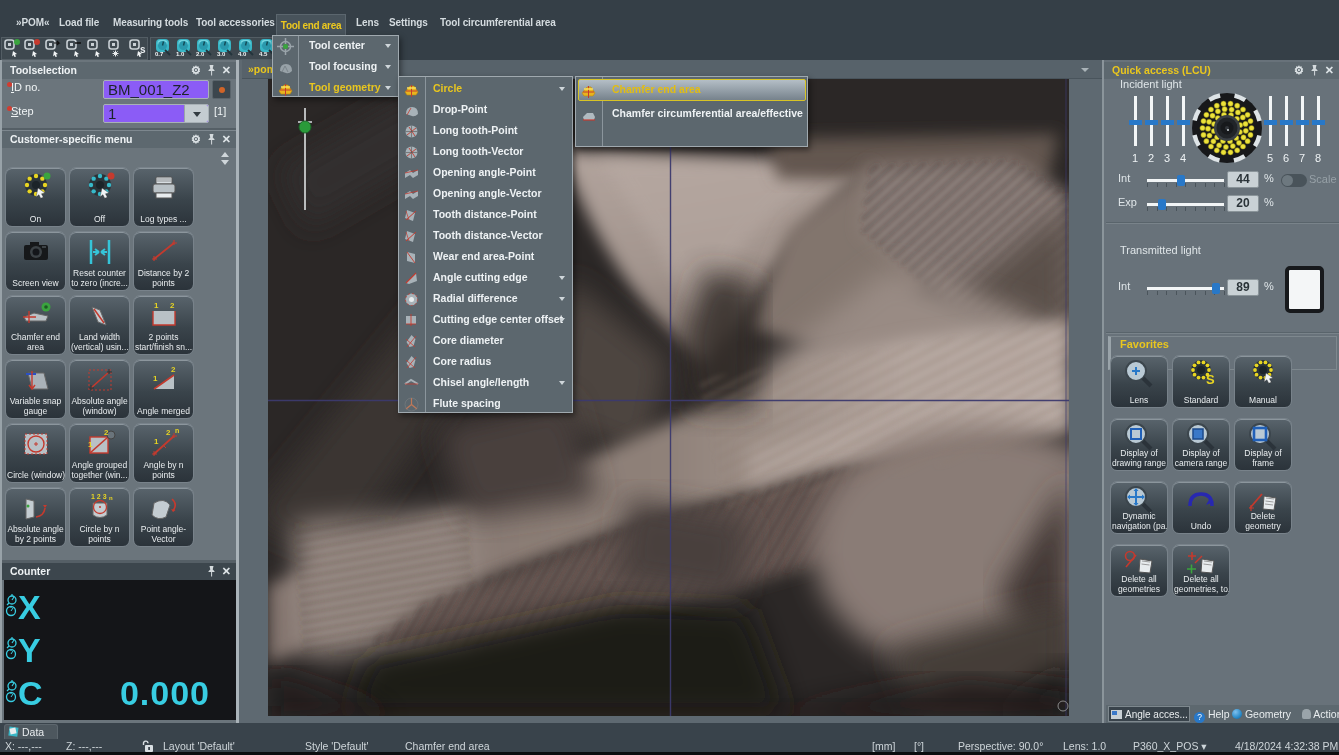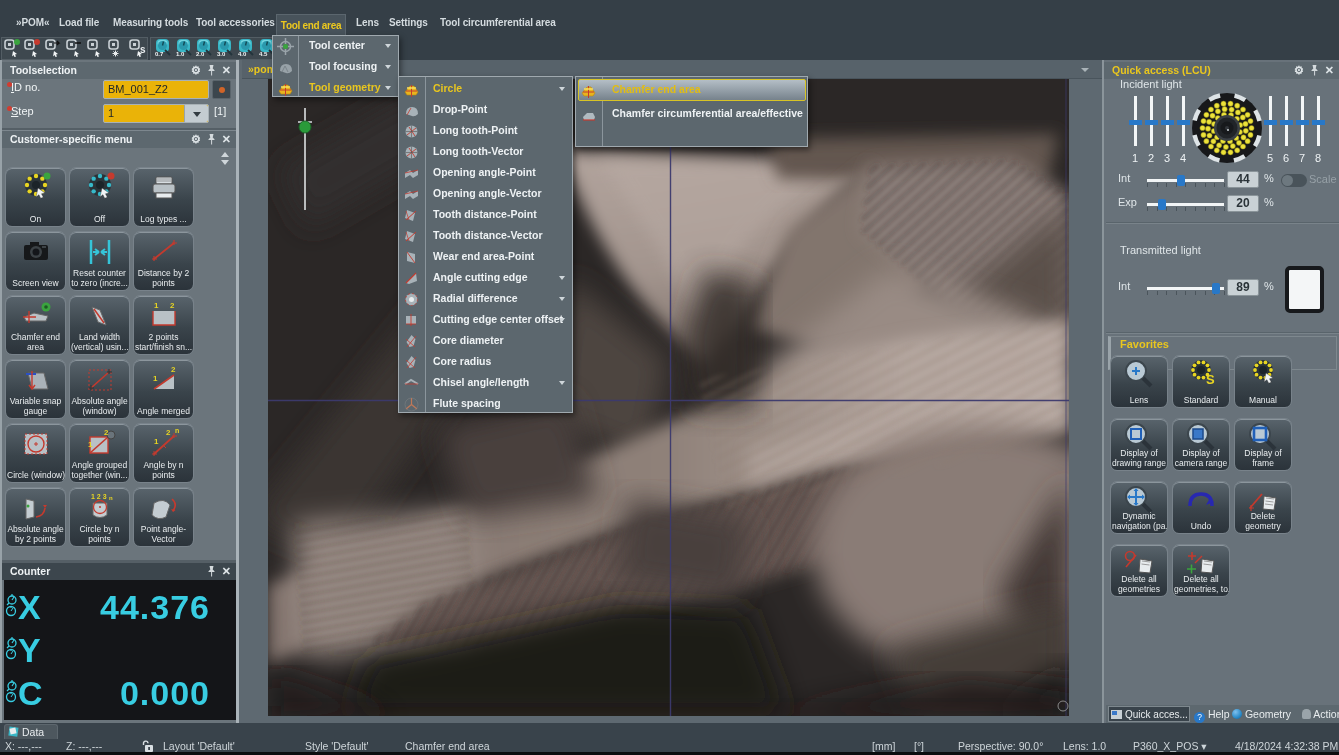--- a/index.html
+++ b/index.html
@@ -9,21 +9,21 @@
 #tea{left:276px;top:14px;width:70px;height:22px;background:#48535b;border:1px solid #5b666e;border-bottom:none;color:#ecc81e;font-size:10px;font-weight:bold;letter-spacing:-0.3px;text-align:center;line-height:21px}
 #toolbar{left:0;top:36px;width:1339px;height:24px;background:#353f47}
 .tgroup{position:absolute;top:1px;height:23px;background:#3e484f;border:1px solid #535d64}
 .ticon{position:absolute;top:2px;width:19px;height:19px}
 #leftpanel{left:0;top:60px;width:236px;height:663px;background:#6b757c;border-left:2px solid #98a2a8}
 .phead{position:absolute;left:0;width:100%;height:17px;background:#5d686f;font-size:10.5px;font-weight:bold;color:#eef2f4;padding-left:8px;line-height:17px}
 .hicons{position:absolute;right:5px;top:2px;height:12px;display:flex;gap:6px;align-items:center}
 .gear,.pin,.xx{font-size:11px;color:#dfe5e8;line-height:12px}
 .lbl{position:absolute;font-size:11px;color:#f0f4f5}
 .red8{position:absolute;width:5px;height:5px;border-radius:50%;background:#d23c30}
-.field{position:absolute;background:#eab308;border:1px solid #a8b1b6;border-radius:2px;font-size:11px;color:#1c2429;padding-left:4px}
+.field{position:absolute;background:#8b5cf6;border:1px solid #a8b1b6;border-radius:2px;font-size:15px;color:#1c2429;padding-left:4px}
 .btn{position:absolute;width:61px;height:60px;border-radius:7px;overflow:hidden;background:linear-gradient(#59646c,#3a444b 55%,#2b333a);border:1px solid #78828a;box-shadow:inset 0 1px 0 #8c969d}
 .btn .cap{position:absolute;left:1px;right:1px;bottom:2px;text-align:center;font-size:8.5px;line-height:9.5px;color:#e9edef;white-space:nowrap}
 .btn svg{position:absolute;left:50%;top:3px;transform:translateX(-50%)}
 #counterbody{left:2px;top:520px;width:232px;height:140px;background:#141518}
 .crow{position:absolute;left:0;width:100%;height:43px;color:#38cde2}
 .cletter{position:absolute;left:14px;top:0;font-size:34px;font-weight:bold}
 .cnum{position:absolute;right:26px;top:0;font-size:34px;font-weight:bold;letter-spacing:1px}
 #mainarea{left:236px;top:60px;width:866px;height:663px;background:#5e6971;border-left:3px solid #aab3b9}
 #mhead{position:absolute;left:3px;top:0;width:861px;height:19px;background:#57626a;border-bottom:1px solid #49545c}
 #cam{position:absolute;left:29px;top:19px;width:801px;height:637px;background:#221d1d}
@@ -372,21 +372,20 @@
       </span></div>
     <div id="counterbody" class="abs">
       <div class="crow" style="top:8px">
         <svg class="abs" style="left:1px;top:4px" width="14" height="26" viewBox="0 0 14 26">
           <circle cx="7" cy="8" r="4" fill="none" stroke="#38cde2" stroke-width="1.3"></circle>
           <path d="M7 8L9 5M7 2v2M4 11l-2 2" stroke="#38cde2" stroke-width="1.2"></path>
           <circle cx="6" cy="19" r="4.5" fill="none" stroke="#38cde2" stroke-width="1.3"></circle>
           <path d="M6 19l2-3M6 14v2" stroke="#38cde2" stroke-width="1"></path>
         </svg>
         <span class="cletter">X</span>
-        <span class="cnum">44.376</span>
       </div>
       <div class="crow" style="top:51px">
         <svg class="abs" style="left:1px;top:4px" width="14" height="26" viewBox="0 0 14 26">
           <circle cx="7" cy="8" r="4" fill="none" stroke="#38cde2" stroke-width="1.3"></circle>
           <path d="M7 8L9 5M7 2v2M4 11l-2 2" stroke="#38cde2" stroke-width="1.2"></path>
           <circle cx="6" cy="19" r="4.5" fill="none" stroke="#38cde2" stroke-width="1.3"></circle>
           <path d="M6 19l2-3M6 14v2" stroke="#38cde2" stroke-width="1"></path>
         </svg>
         <span class="cletter">Y</span>
       </div>
@@ -767,21 +766,21 @@
       <svg width="38" height="32" viewBox="0 0 38 32">
         <path d="M6 9h8M10 5v8" stroke="#c43a2e" stroke-width="1.6"></path>
         <path d="M5 22h9M9.5 17.5v9" stroke="#3aa43e" stroke-width="1.6"></path>
         <path d="M13 16L20 9" stroke="#c43a2e" stroke-width="1.4"></path>
         <path d="M20 12l12 2-2 12-11-1z" fill="#e8ecee" stroke="#555"></path>
         <path d="M22 14l8 1M21.5 17l8 1" stroke="#888" stroke-width="0.8"></path>
       </svg>
       <div class="cap">Delete all<br>geometries, to...</div>
     </div>
     <div class="abs" style="left:2px;top:645px;width:233px;height:18px;background:#5d686f"></div>
-    <div class="abs" style="left:4px;top:646px;width:82px;height:16px;background:#39434b;border:1px solid #7e888e;font-size:10px;color:#e8ecee;padding:2px 0 0 16px;white-space:nowrap;overflow:hidden">Quick acces...</div>
+    <div class="abs" style="left:4px;top:646px;width:82px;height:16px;background:#39434b;border:1px solid #7e888e;font-size:10px;color:#e8ecee;padding:2px 0 0 16px;white-space:nowrap;overflow:hidden">Angle acces...</div>
     <svg class="abs" style="left:7px;top:649px" width="11" height="11" viewBox="0 0 11 11">
       <rect width="11" height="9" y="1" fill="#c8d0d5"></rect>
       <rect width="5" height="4" x="1" y="2" fill="#3a78c8"></rect>
     </svg>
     <div class="abs" style="left:90px;top:648px;font-size:10.5px;color:#e8ecee;white-space:nowrap"><span style="display:inline-block;width:11px;height:11px;border-radius:50%;background:#2878c8;color:#fff;font-size:8.5px;text-align:center;line-height:11px;vertical-align:-2px">?</span> Help</div>
     <div class="abs" style="left:128px;top:648px;font-size:10.5px;color:#e8ecee;white-space:nowrap"><span style="display:inline-block;width:10px;height:10px;border-radius:50%;background:radial-gradient(circle at 35% 30%,#7ec0ee,#2a8ac8 60%,#155a90);vertical-align:-1px"></span> Geometry</div>
     <div class="abs" style="left:198px;top:648px;font-size:10.5px;color:#e8ecee;white-space:nowrap"><span style="display:inline-block;width:9px;height:10px;background:#9aa4aa;vertical-align:-1px;border-radius:45% 45% 20% 20%"></span> Action</div>
   </div>
 <div id="bottombar" class="abs">
     <div id="datatab">Data</div>

